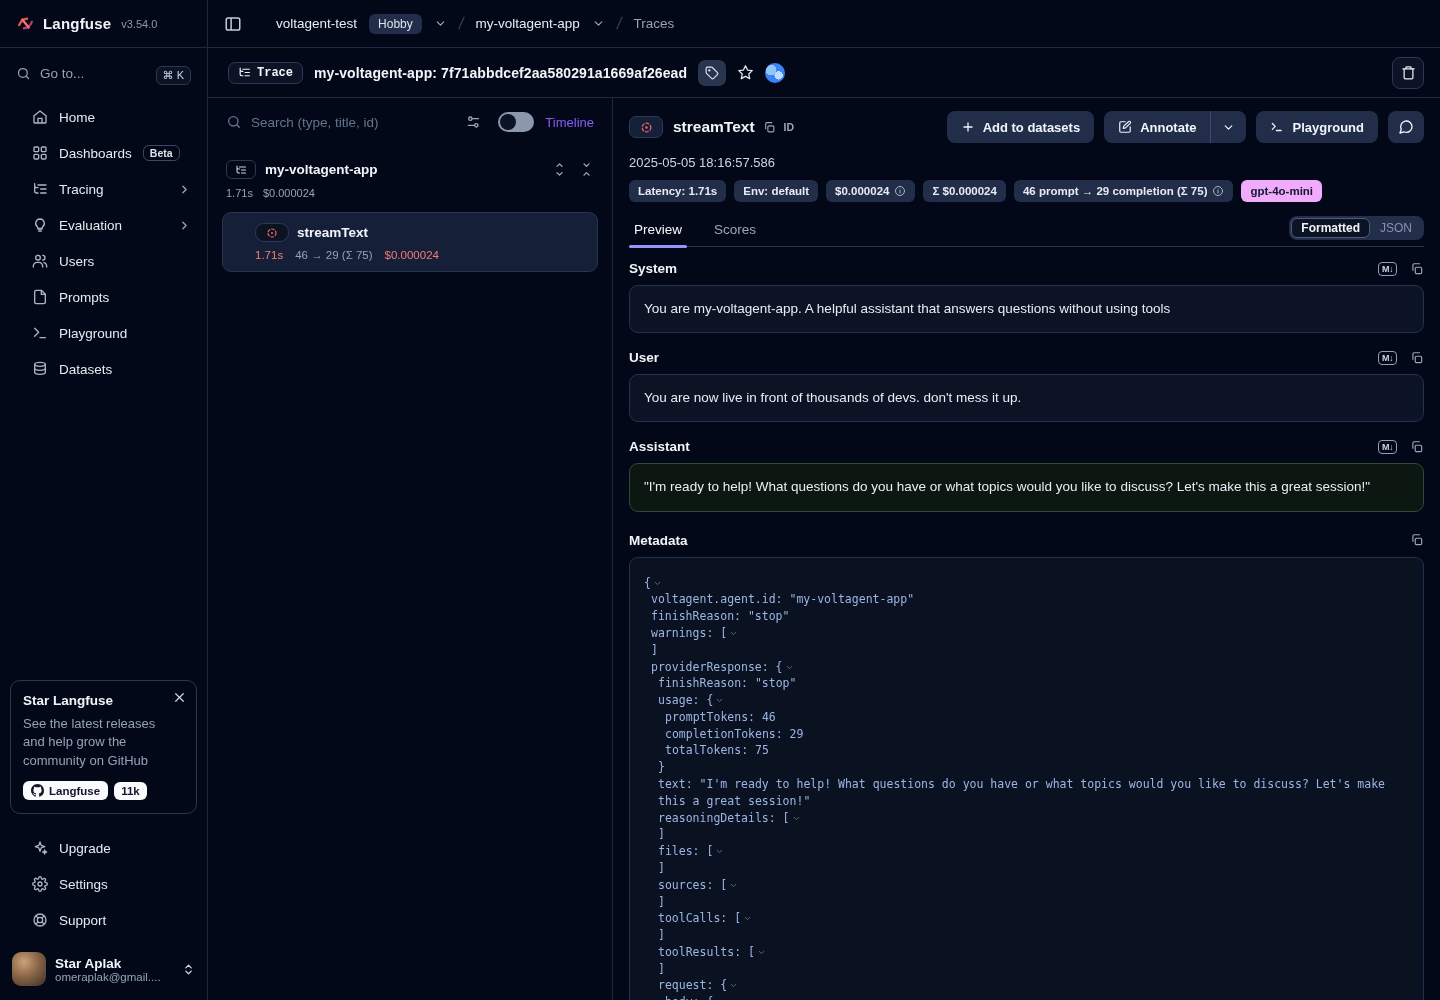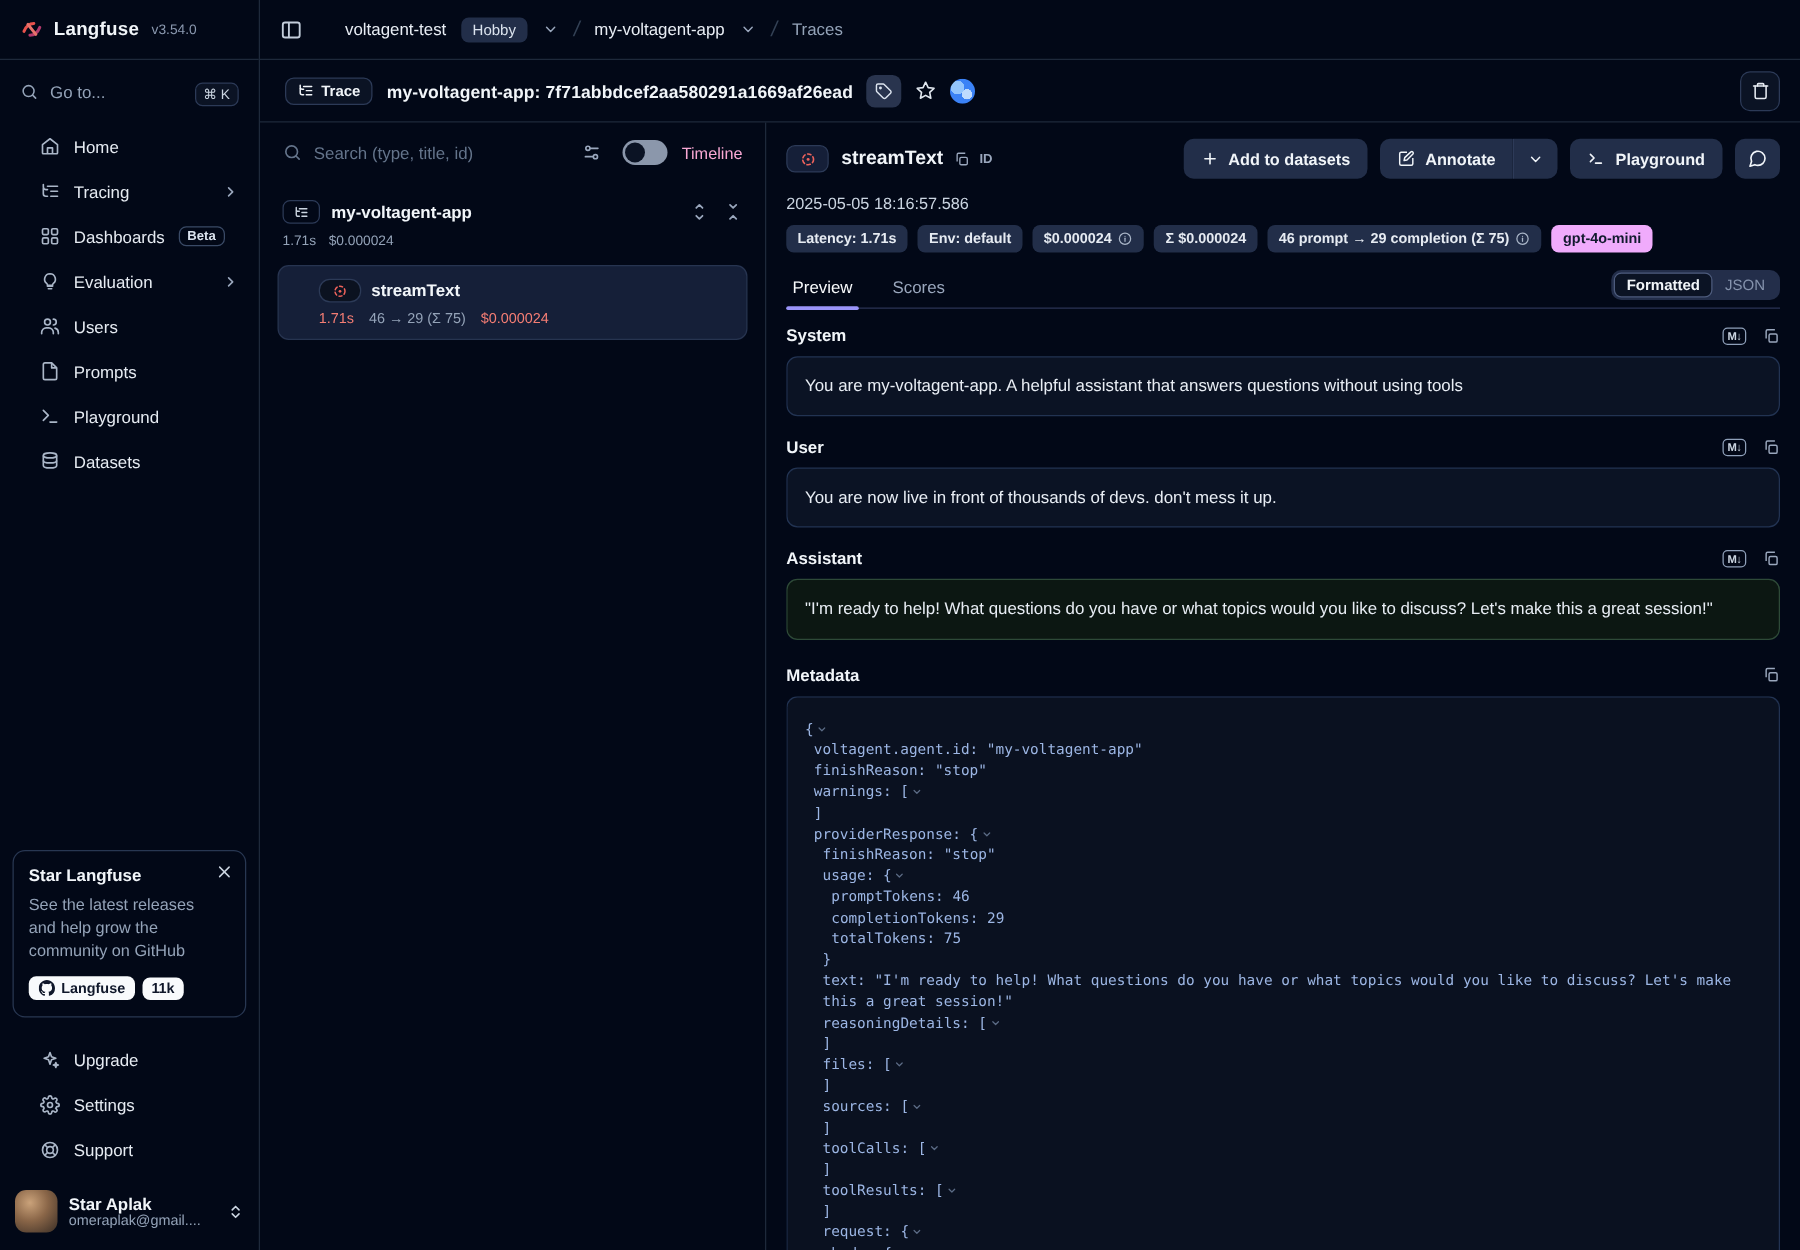--- a/index.html
+++ b/index.html
@@ -44,41 +44,41 @@
   .main { flex:1; display:flex; flex-direction:column; min-width:0; }
   .topbar { height:48px; border-bottom:1px solid #1e293b; display:flex; align-items:center; padding:0 16px; gap:12px; }
   .panel-toggle { color:#c3cddb; cursor:pointer; }
   .crumb { font-size:13.5px; font-weight:500; color:#e8edf4; cursor:pointer; }
   .crumb.dim { color:#94a3b8; cursor:default; }
   .plan-badge { background:#222e49; border-radius:6px; padding:3px 9px; font-size:12px; font-weight:500; color:#dbe3ee; cursor:pointer; }
   .slash { color:#334155; font-size:17px; transform:skewX(-10deg); }
   .chev { color:#9aa7bd; cursor:pointer; }
 
   .trace-header { height:50px; border-bottom:1px solid #1e293b; display:flex; align-items:center; padding:0 16px 0 20px; gap:11px; }
-  .trace-badge { display:flex; align-items:center; gap:6px; border:1px solid #2c3a57; background:#0b1324; border-radius:7px; padding:3px 9px; font-size:12px; font-weight:bold; cursor:pointer; }
+  .trace-badge { display:flex; align-items:center; gap:6px; border:1px solid #2c3a57; background:#0b1324; border-radius:7px; padding:3px 9px; font-size:12px; font-weight:bold; cursor:pointer;font-family:Liberation Mono, monospace; }
   .trace-title { font-size:14px; font-weight:bold; letter-spacing:.1px; }
   .tag-btn { width:28px; height:26px; background:#29344e; border-radius:7px; display:flex; align-items:center; justify-content:center; color:#dbe3ee; cursor:pointer; }
   .star-btn { color:#e2e8f0; cursor:pointer; }
   .blue-avatar { width:20px; height:20px; border-radius:50%; cursor:pointer;
     background: radial-gradient(circle at 30% 35%, #93c5fd 0 28%, transparent 29%),
                 radial-gradient(circle at 68% 62%, #bfdbfe 0 22%, transparent 23%),
                 #3b82f6; }
   .trash-btn { margin-left:auto; width:32px; height:32px; border:1px solid #2c3a57; border-radius:8px; background:#0b1324; display:flex; align-items:center; justify-content:center; color:#e6ebf2; cursor:pointer; }
 
   .content { flex:1; display:flex; min-height:0; }
 
   
   .tree-panel { width:405px; min-width:405px; border-right:1px solid #1e293b; padding:14px 14px 0 14px; }
   .search-row { display:flex; align-items:center; gap:9px; padding:0 4px; }
   .search-input { flex:1; background:transparent; border:none; outline:none; color:#e2e8f0; font-size:13.5px; font-family:"Liberation Sans",sans-serif; }
   .search-input::placeholder { color:#64748b; }
   .filter-ic { color:#9aa7bd; cursor:pointer; }
   .toggle { width:36px; height:20px; background:#8b97ab; border-radius:999px; position:relative; margin:0 2px 0 8px; cursor:pointer; }
   .toggle-knob { position:absolute; left:2px; top:2px; width:16px; height:16px; border-radius:50%; background:#0b1324; }
-  .toggle-label { font-size:13px; color:#f9a8d4; }
+  .toggle-label { font-size:13px; color:#8b5cf6; }
 
   .tree-root-row { display:flex; align-items:center; gap:9px; margin-top:28px; padding:0 4px; }
   .tree-badge { border:1px solid #2c3a57; border-radius:6px; width:30px; height:19px; display:flex; align-items:center; justify-content:center; color:#cbd5e1; }
   .tree-root-name { font-size:13.5px; font-weight:bold; }
   .tree-tools { margin-left:auto; display:flex; gap:12px; color:#9aa7bd; }
   .tree-tools span { cursor:pointer; }
   .tree-stats { display:flex; gap:10px; margin-top:8px; padding:0 4px; font-size:11px; color:#94a3b8; }
 
   .obs-card { margin-top:13px; background:#151f38; border:1px solid #273450; border-radius:9px; padding:10px 12px 10px 32px; cursor:pointer; }
   .obs-row1 { display:flex; align-items:center; gap:8px; }
@@ -165,46 +165,46 @@
         <span class="ic">
             <svg width="16" height="16" viewBox="0 0 24 24" fill="none" stroke="currentColor" stroke-width="2" stroke-linejoin="round">
               <path d="m3 10 9-7 9 7v10a1 1 0 0 1-1 1H4a1 1 0 0 1-1-1z"></path>
               <path d="M9 21v-7h6v7"></path>
             </svg>
           </span>
         <span>Home</span>
       </div>
       <div class="nav-item">
         <span class="ic">
+            <svg width="16" height="16" viewBox="0 0 24 24" fill="none" stroke="currentColor" stroke-width="2">
+              <rect x="3" y="3" width="7" height="7" rx="1.5"></rect>
+              <rect x="14" y="3" width="7" height="7" rx="1.5"></rect>
+              <rect x="3" y="14" width="7" height="7" rx="1.5"></rect>
+              <rect x="14" y="14" width="7" height="7" rx="1.5"></rect>
+            </svg>
+          </span>
+        <span>Dashboards</span>
+        <span class="beta-badge">Beta</span>
+      </div>
+      <div class="nav-item">
+        <span class="ic">
             <svg width="16" height="16" viewBox="0 0 24 24" fill="none" stroke="currentColor" stroke-width="2" stroke-linecap="round">
               <path d="M21 6H9"></path>
               <path d="M21 12h-8"></path>
               <path d="M21 18h-8"></path>
               <path d="M4 4v3a3 3 0 0 0 3 3h2"></path>
               <path d="M4 9v6a3 3 0 0 0 3 3h2"></path>
             </svg>
           </span>
         <span>Tracing</span>
         <span class="nav-chev">
             <svg width="13" height="13" viewBox="0 0 24 24" fill="none" stroke="currentColor" stroke-width="2.4" stroke-linecap="round" stroke-linejoin="round">
               <polyline points="9 6 15 12 9 18"></polyline>
             </svg>
           </span>
-      </div>
-      <div class="nav-item">
-        <span class="ic">
-            <svg width="16" height="16" viewBox="0 0 24 24" fill="none" stroke="currentColor" stroke-width="2">
-              <rect x="3" y="3" width="7" height="7" rx="1.5"></rect>
-              <rect x="14" y="3" width="7" height="7" rx="1.5"></rect>
-              <rect x="3" y="14" width="7" height="7" rx="1.5"></rect>
-              <rect x="14" y="14" width="7" height="7" rx="1.5"></rect>
-            </svg>
-          </span>
-        <span>Dashboards</span>
-        <span class="beta-badge">Beta</span>
       </div>
       <div class="nav-item">
         <span class="ic">
             <svg width="16" height="16" viewBox="0 0 24 24" fill="none" stroke="currentColor" stroke-width="2" stroke-linecap="round">
               <path d="M9 18h6"></path>
               <path d="M10 21h4"></path>
               <path d="M12 3a6.5 6.5 0 0 0-4 11.6c.7.6 1 1.4 1 2.4h6c0-1 .3-1.8 1-2.4A6.5 6.5 0 0 0 12 3z"></path>
             </svg>
           </span>
         <span>Evaluation</span>

